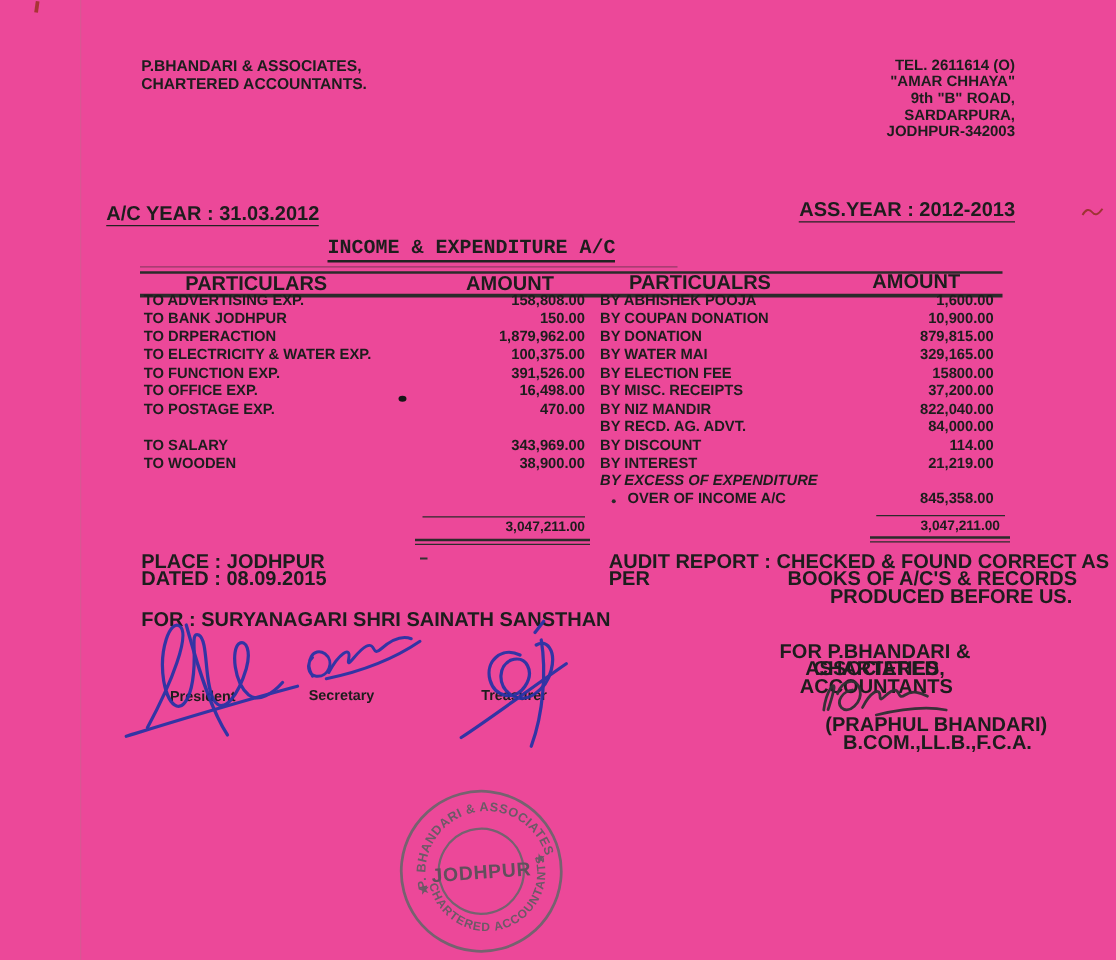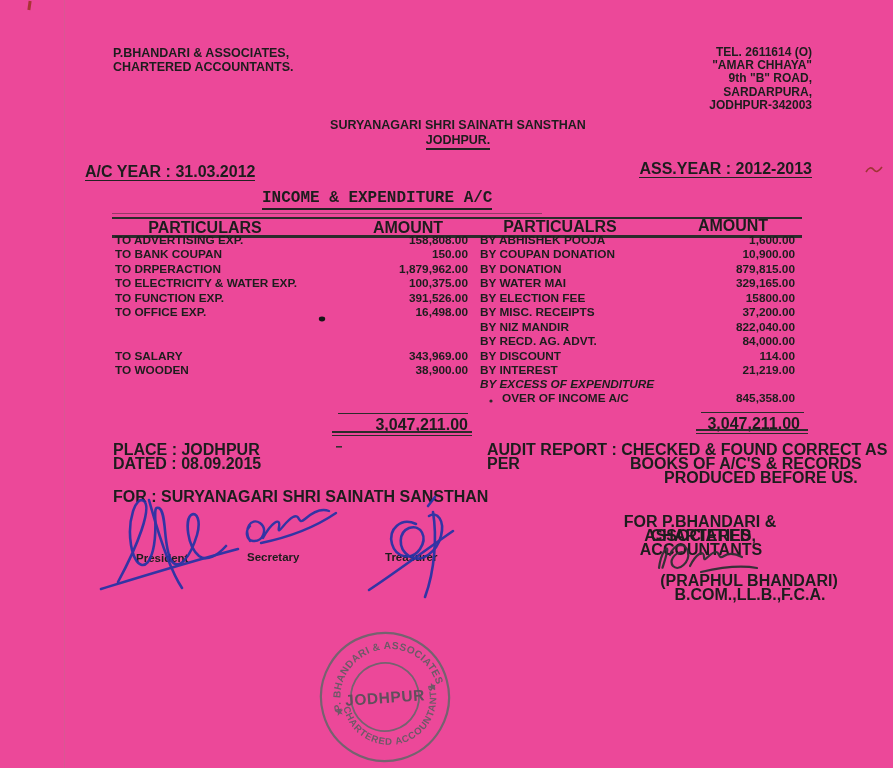--- a/index.html
+++ b/index.html
@@ -15,21 +15,21 @@
   .t125{font-size:12.5px;line-height:14px;}
   .ul15{border-bottom:1.6px solid #222;padding-bottom:1px;}
   .ul2{border-bottom:2px solid #222;padding-bottom:1px;}
   .rule{position:absolute;background:#2b2b2b;}
   .row{position:absolute;height:14px;font-weight:bold;font-size:11.8px;line-height:14px;white-space:nowrap;}
   .row .lbl{position:absolute;left:0;top:0;}
   .row .amt{position:absolute;right:0;top:0;text-align:right;}
   .row.left{left:115px;width:353px;}
   .row.right{left:480px;width:315px;}
   .indent .lbl{left:22px;}
-  .total{position:absolute;font-weight:bold;font-size:16px;text-align:right;white-space:nowrap;}
+  .total{position:absolute;font-weight:bold;font-size:11px;text-align:right;white-space:nowrap;}
   .margin-line{position:absolute;left:64px;top:0;width:1px;height:768px;background:rgba(150,140,128,0.22);}
   .artifact-red{position:absolute;background:#a83434;}
   svg text{font-family:"Liberation Sans", sans-serif;}
 </style>
 </head>
 <body>
 
 <div id="page">
 
   <div class="margin-line"></div>
@@ -41,24 +41,20 @@
   </div>
 
   <div class="abs b" style="right:81px;top:46px;text-align:right;font-size:12px;line-height:13.2px;">
     <div>TEL. 2611614 (O)</div>
     <div>"AMAR CHHAYA"</div>
     <div>9th "B" ROAD,</div>
     <div>SARDARPURA,</div>
     <div>JODHPUR-342003</div>
   </div>
 
-  <div class="abs b t125" style="left:263px;top:118px;width:390px;text-align:center;">
-    <div>SURYANAGARI SHRI SAINATH SANSTHAN</div>
-    <div style="margin-top:1px;"><span class="ul2">JODHPUR.</span></div>
-  </div>
 
   <span class="abs b t12 ul15" style="left:85px;top:165px;">A/C YEAR : 31.03.2012</span>
   <span class="abs b t12 ul15" style="right:81px;top:162px;">ASS.YEAR : 2012-2013</span>
 
   <div class="abs" style="left:262px;top:189px;width:390px;text-align:left;font-family:Liberation Mono, monospace;">
     <span class="b t12 ul2">INCOME &amp; EXPENDITURE A/C</span>
   </div>
 
   <div class="rule" style="left:112px;top:213px;width:430px;height:1px;opacity:.45;"></div>
   <div class="rule" style="left:112px;top:217px;width:690px;height:1.6px;"></div>
@@ -67,38 +63,42 @@
   <div class="abs b t12" style="left:125px;top:221px;width:160px;text-align:center;">PARTICULARS</div>
   <div class="abs b t12" style="left:348px;top:221px;width:120px;text-align:center;">AMOUNT</div>
   <div class="abs b t12" style="left:490px;top:220px;width:140px;text-align:center;">PARTICUALRS</div>
   <div class="abs b t12" style="left:673px;top:219px;width:120px;text-align:center;">AMOUNT</div>
 
   <div class="row left" style="top:233px;">
       <span class="lbl">TO ADVERTISING EXP.</span>
       <span class="amt">158,808.00</span>
     </div>
   <div class="row left" style="top:247px;">
-      <span class="lbl">TO BANK COUPAN</span>
+      <span class="lbl">TO BANK JODHPUR</span>
       <span class="amt">150.00</span>
     </div>
   <div class="row left" style="top:262px;">
       <span class="lbl">TO DRPERACTION</span>
       <span class="amt">1,879,962.00</span>
     </div>
   <div class="row left" style="top:276px;">
       <span class="lbl">TO ELECTRICITY &amp; WATER EXP.</span>
       <span class="amt">100,375.00</span>
     </div>
   <div class="row left" style="top:291px;">
       <span class="lbl">TO FUNCTION EXP.</span>
       <span class="amt">391,526.00</span>
     </div>
   <div class="row left" style="top:305px;">
       <span class="lbl">TO OFFICE EXP.</span>
       <span class="amt">16,498.00</span>
+    </div>
+  <div class="row left" style="top:320px;">
+      <span class="lbl">TO POSTAGE EXP.</span>
+      <span class="amt">470.00</span>
     </div>
   <div class="row left" style="top:349px;">
       <span class="lbl">TO SALARY</span>
       <span class="amt">343,969.00</span>
     </div>
   <div class="row left" style="top:363px;">
       <span class="lbl">TO WOODEN</span>
       <span class="amt">38,900.00</span>
     </div>
 

